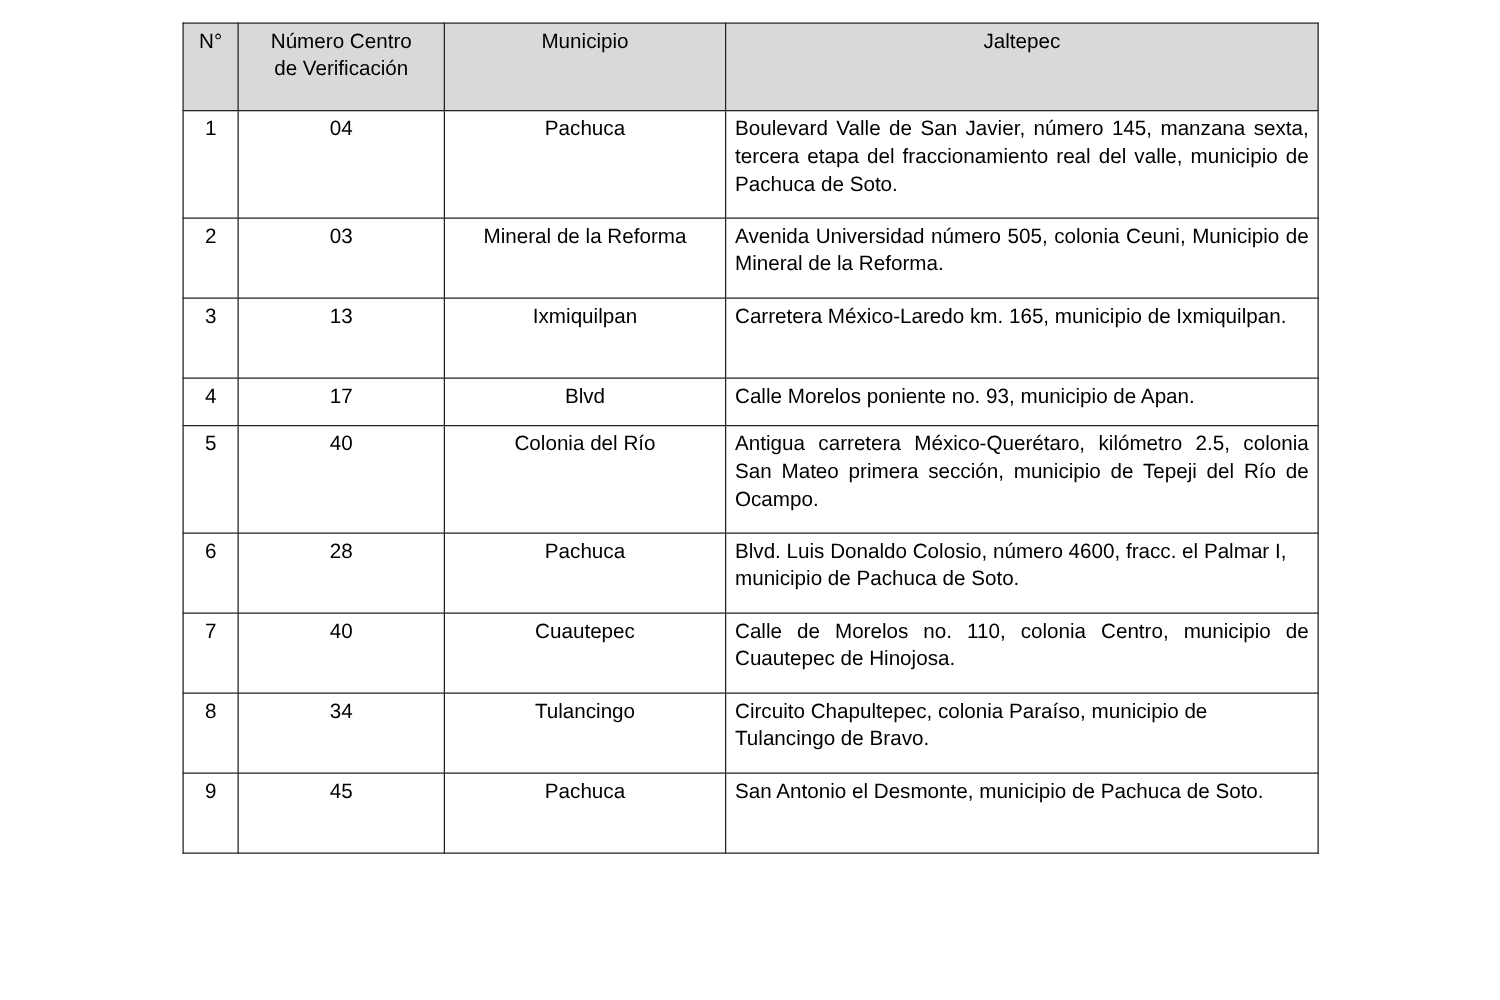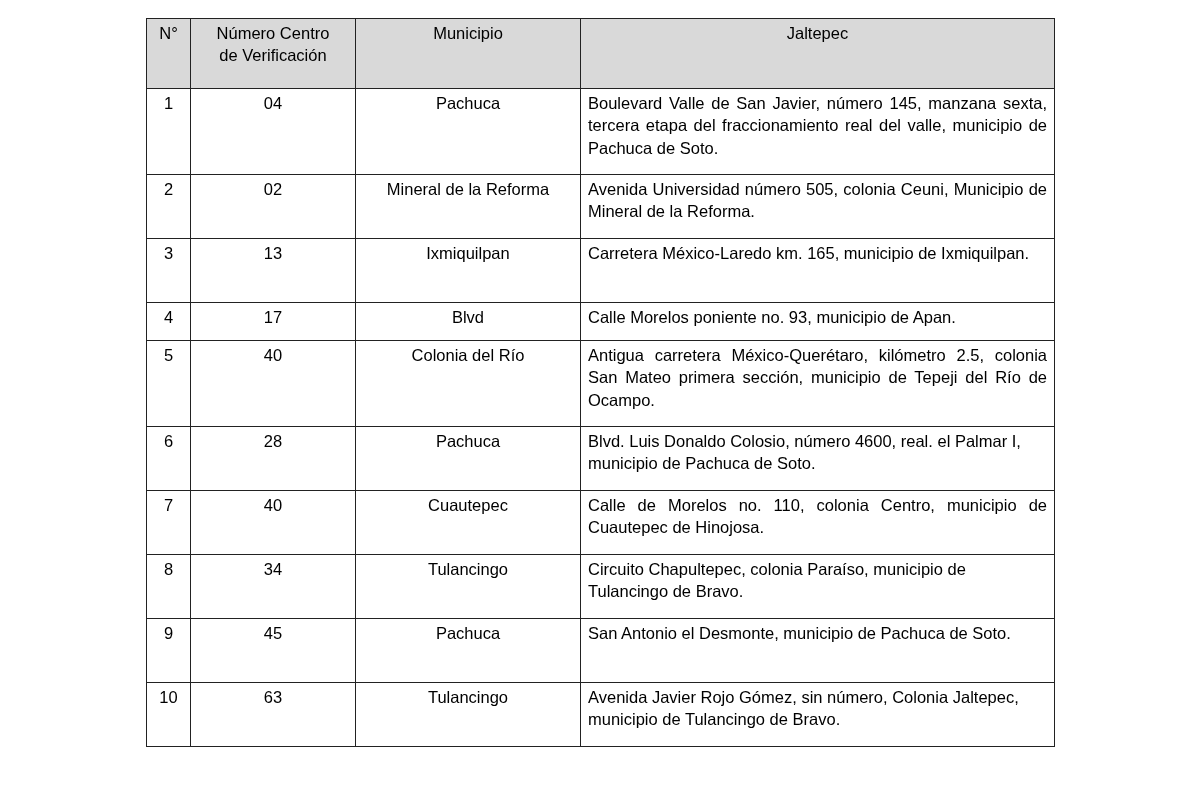--- a/index.html
+++ b/index.html
@@ -111,21 +111,21 @@
 
       <tr class="r-h1">
         <td class="cell-num">1</td>
         <td class="cell-centro">04</td>
         <td class="cell-muni">Pachuca</td>
         <td class="cell-dom">Boulevard Valle de San Javier, número 145, manzana sexta, tercera etapa del fraccionamiento real del valle, municipio de Pachuca de Soto.</td>
       </tr>
 
       <tr class="r-h2">
         <td class="cell-num">2</td>
-        <td class="cell-centro">02</td>
+        <td class="cell-centro">03</td>
         <td class="cell-muni">Mineral de la Reforma</td>
         <td class="cell-dom">Avenida Universidad número 505, colonia Ceuni, Municipio de Mineral de la Reforma.</td>
       </tr>
 
       <tr class="r-h2">
         <td class="cell-num">3</td>
         <td class="cell-centro">13</td>
         <td class="cell-muni">Ixmiquilpan</td>
         <td class="cell-dom">Carretera México-Laredo km. 165, municipio de Ixmiquilpan.</td>
       </tr>
@@ -141,21 +141,21 @@
         <td class="cell-num">5</td>
         <td class="cell-centro">40</td>
         <td class="cell-muni">Colonia del Río</td>
         <td class="cell-dom">Antigua carretera México-Querétaro, kilómetro 2.5, colonia San Mateo primera sección, municipio de Tepeji del Río de Ocampo.</td>
       </tr>
 
       <tr class="r-h2">
         <td class="cell-num">6</td>
         <td class="cell-centro">28</td>
         <td class="cell-muni">Pachuca</td>
-        <td class="cell-dom one-line">Blvd.  Luis Donaldo Colosio, número 4600, real. el Palmar I, municipio de Pachuca de Soto.</td>
+        <td class="cell-dom one-line">Blvd.  Luis Donaldo Colosio, número 4600, fracc. el Palmar I, municipio de Pachuca de Soto.</td>
       </tr>
 
       <tr class="r-h2">
         <td class="cell-num">7</td>
         <td class="cell-centro">40</td>
         <td class="cell-muni">Cuautepec</td>
         <td class="cell-dom">Calle de Morelos no. 110, colonia Centro, municipio de Cuautepec de Hinojosa.</td>
       </tr>
 
       <tr class="r-h2">
@@ -165,23 +165,17 @@
         <td class="cell-dom one-line">Circuito Chapultepec, colonia Paraíso, municipio de Tulancingo de Bravo.</td>
       </tr>
 
       <tr class="r-h2">
         <td class="cell-num">9</td>
         <td class="cell-centro">45</td>
         <td class="cell-muni">Pachuca</td>
         <td class="cell-dom one-line">San Antonio el Desmonte, municipio de Pachuca de Soto.</td>
       </tr>
 
-      <tr class="r-h2">
-        <td class="cell-num">10</td>
-        <td class="cell-centro">63</td>
-        <td class="cell-muni">Tulancingo</td>
-        <td class="cell-dom one-line">Avenida Javier Rojo Gómez, sin número, Colonia Jaltepec, municipio de Tulancingo de Bravo.</td>
-      </tr>
 
     </tbody>
   </table>
 
 </div>
 
 </body></html>

